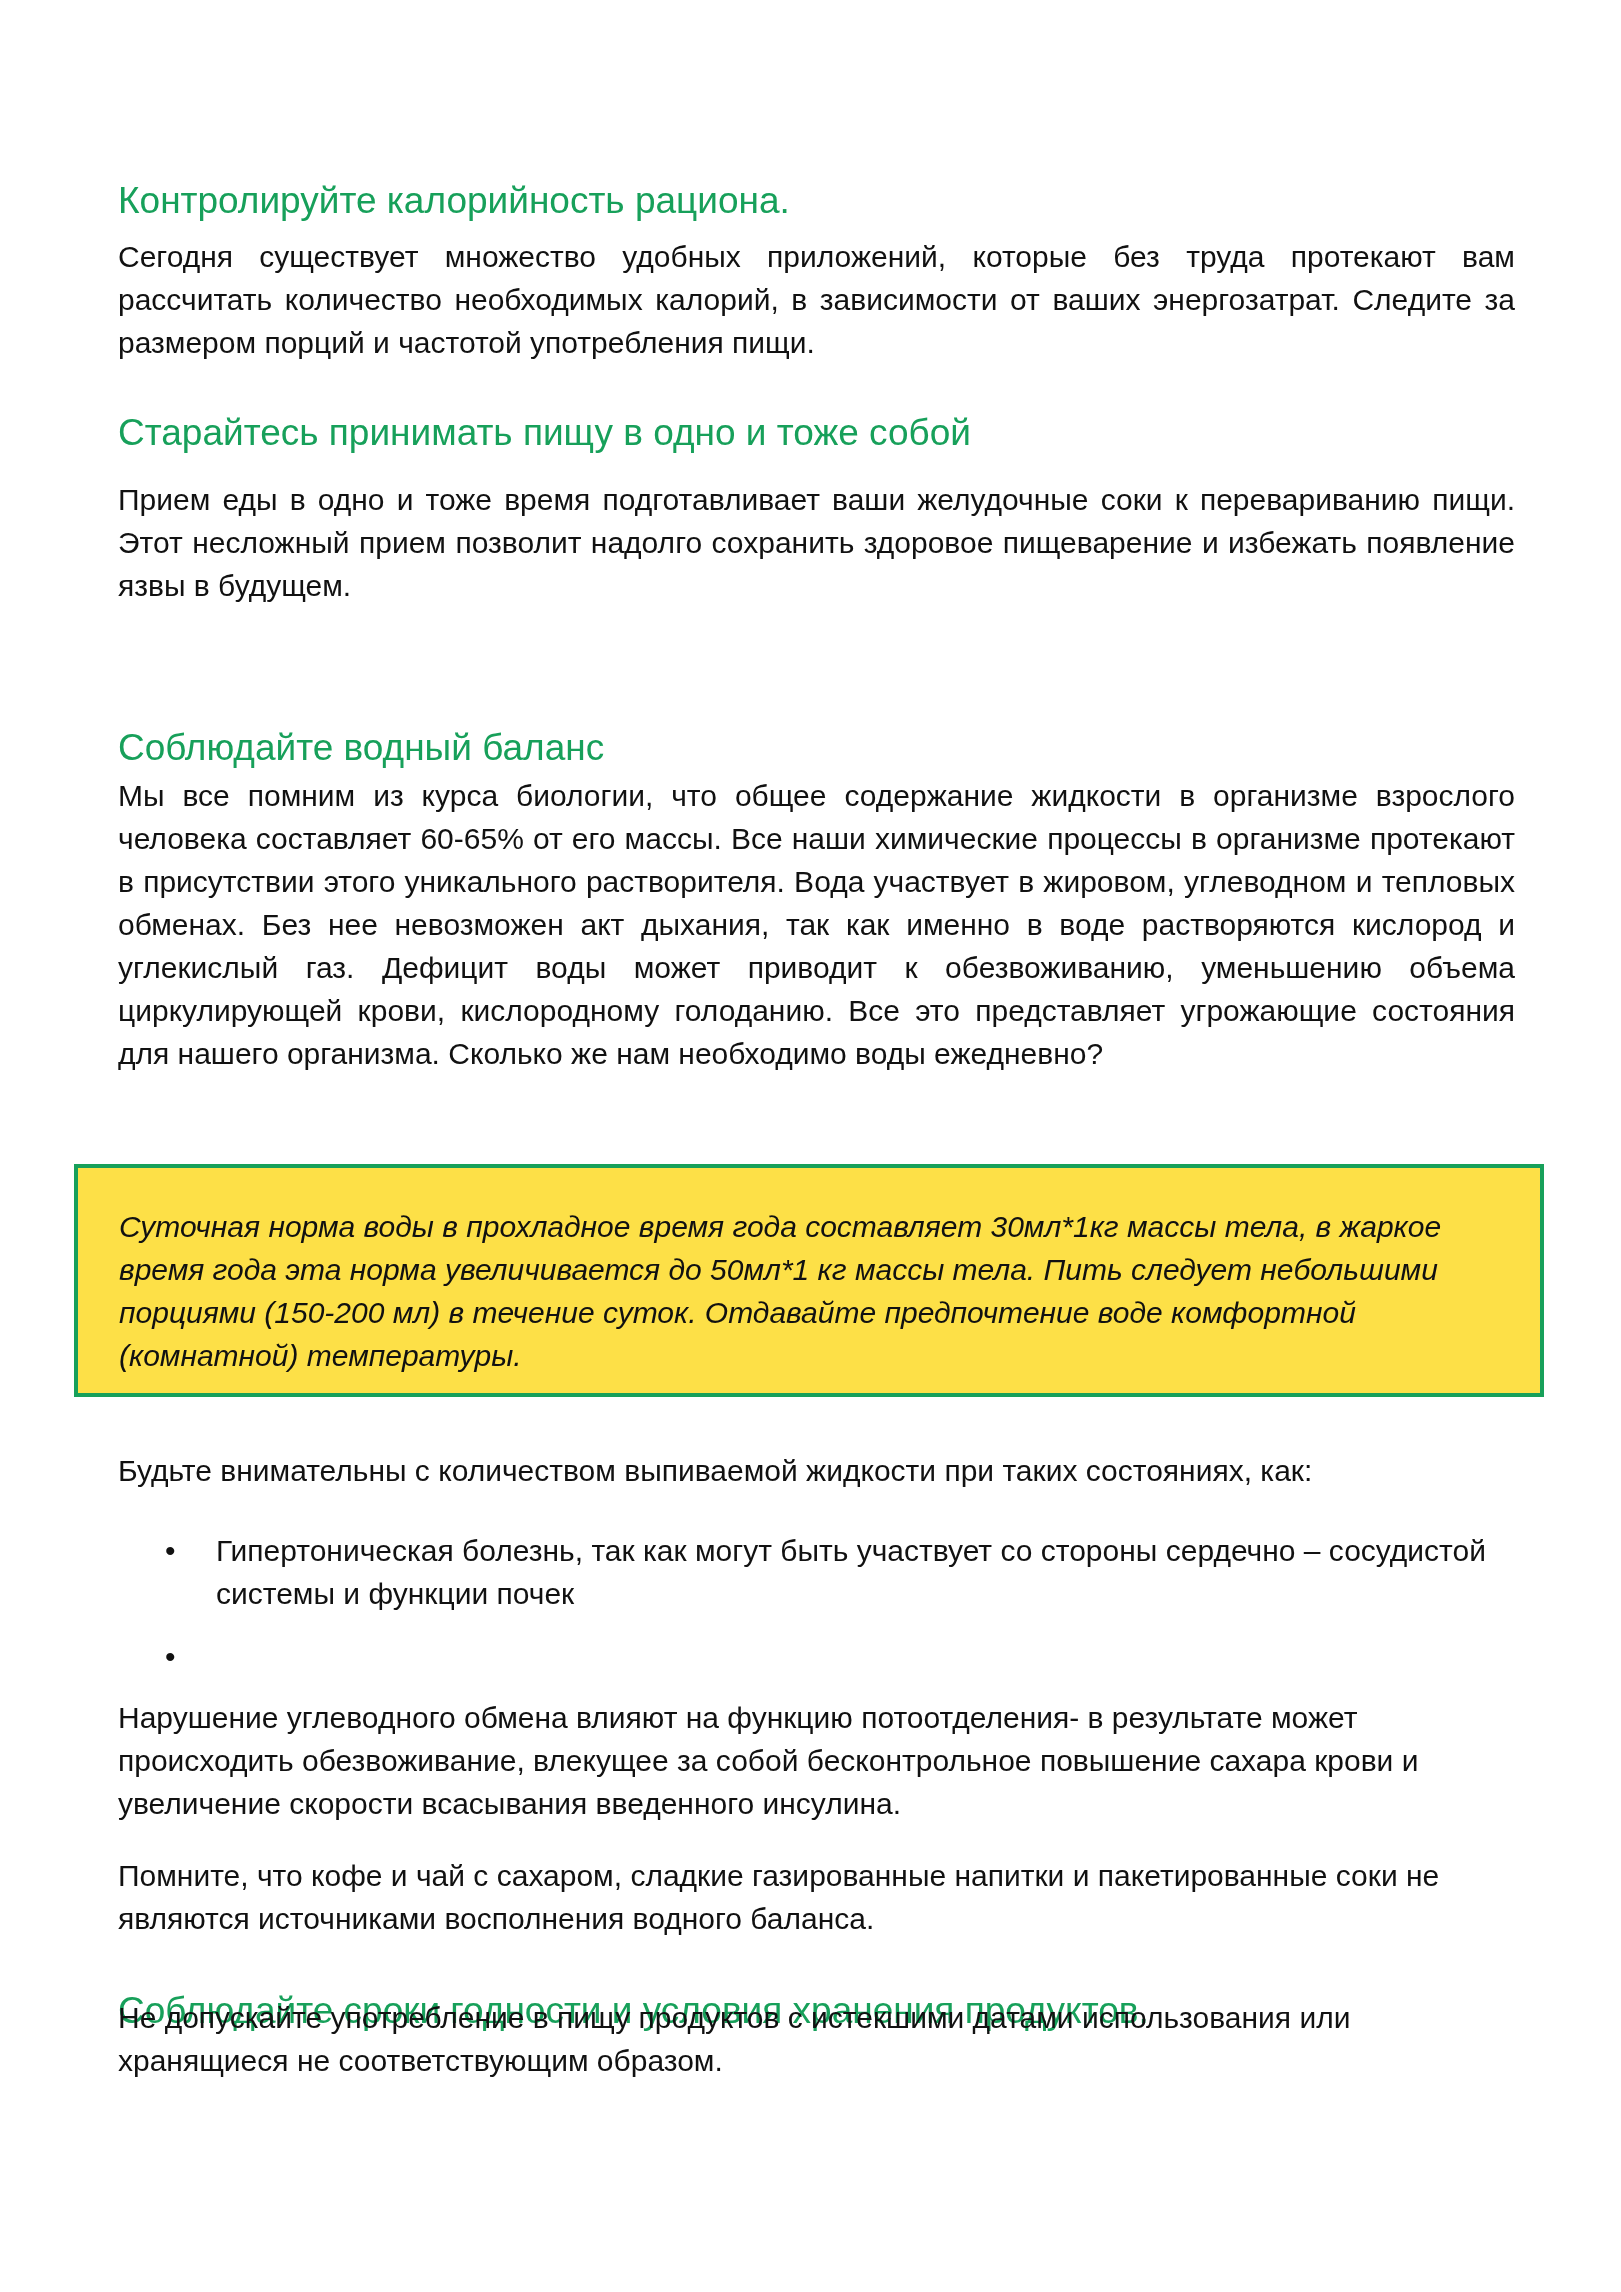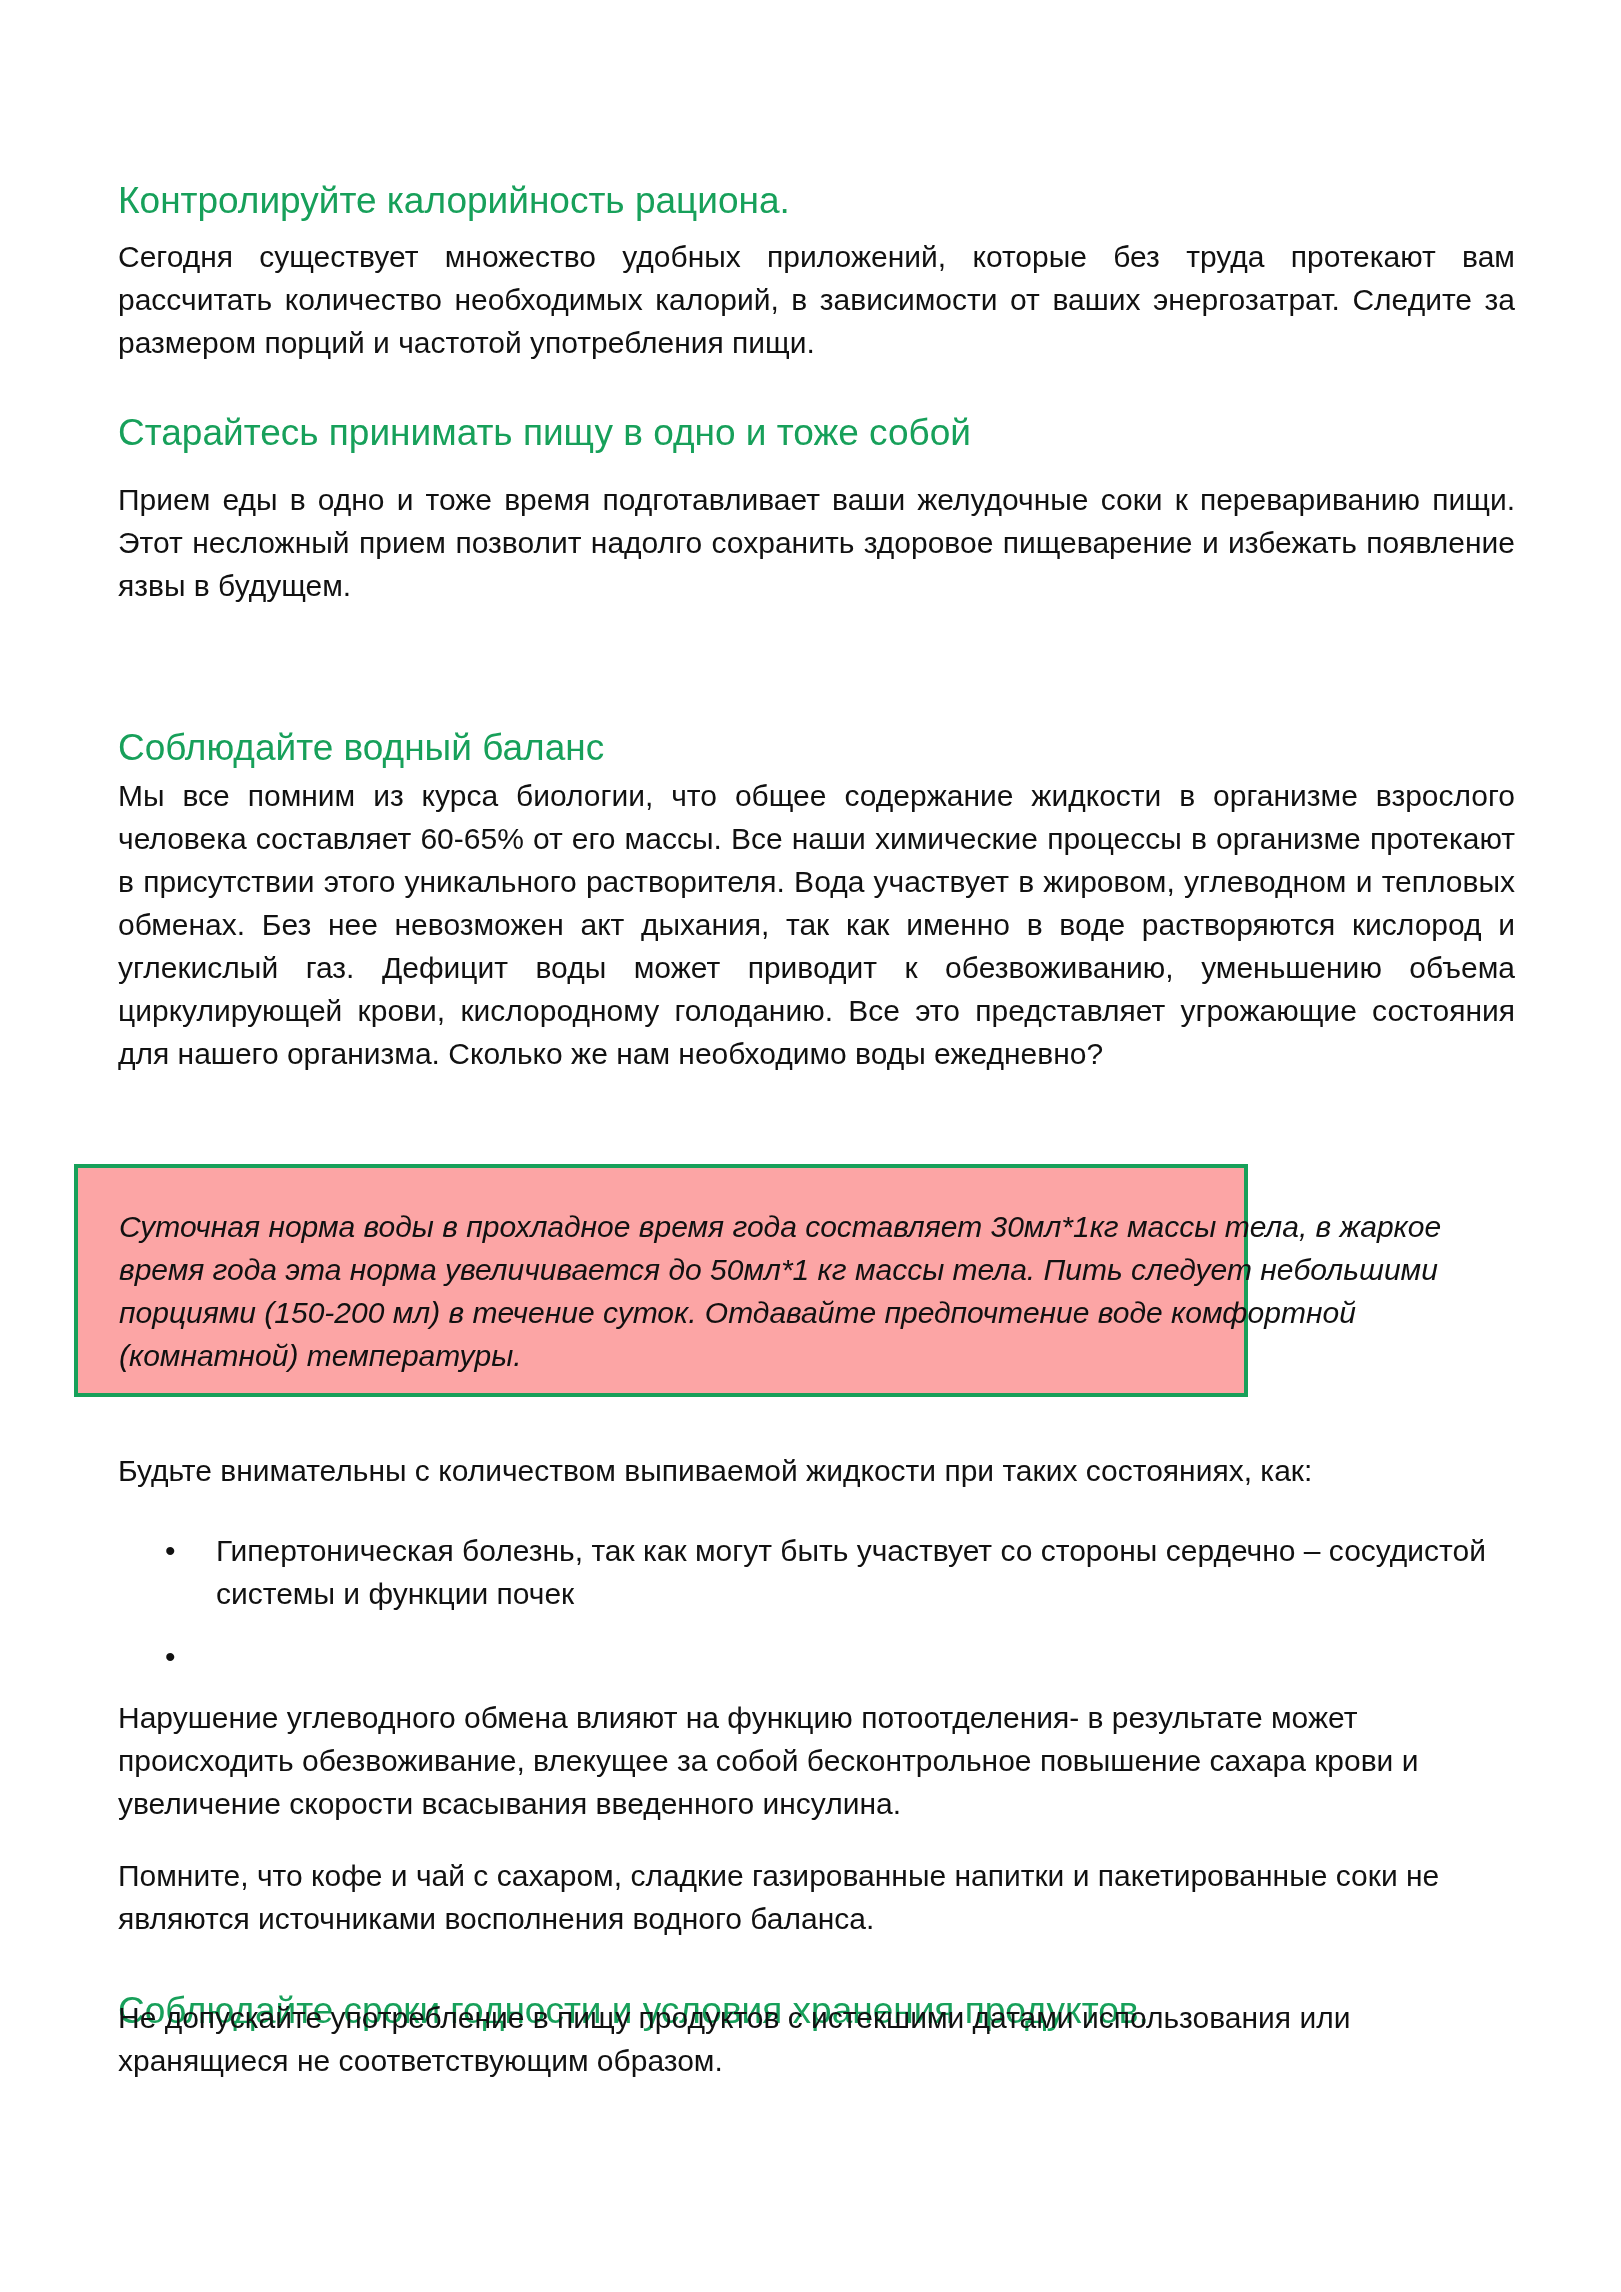--- a/index.html
+++ b/index.html
@@ -9,22 +9,22 @@
   h2 { font-family: "Liberation Sans", sans-serif; font-weight: normal; color: #17a05a;
        font-size: 37px; margin: 0; line-height: 45px; }
   p { margin: 0; font-size: 30px; line-height: 43px; }
   .just { text-align: justify; }
   #h1 { position: absolute; top: 178px; }
   #p1 { position: absolute; top: 235px; width: 1397px; }
   #h2 { position: absolute; top: 410px; }
   #p2 { position: absolute; top: 478px; width: 1397px; }
   #h3 { position: absolute; top: 725px; }
   #p3 { position: absolute; top: 774px; width: 1397px; }
-  .callout { position: absolute; left: 74px; top: 1164px; width: 1174px; height: 233px;
-             border: 4.9px solid #17a05a; background: #fca5a5; box-sizing: border-box; }
+  .callout { position: absolute; left: 74px; top: 1164px; width: 1470px; height: 233px;
+             border: 4.9px solid #17a05a; background: #fde047; box-sizing: border-box; }
   .callout p { position: absolute; left: 41px; top: 37px; width: 1392px; font-style: italic; }
   #p4 { position: absolute; top: 1449px; width: 1397px; }
   ul { position: absolute; top: 1529px; left: 0; margin: 0; padding: 0; list-style: none; width: 1397px; }
   ul li { position: relative; padding-left: 98px; font-size: 30px; line-height: 43px; margin-bottom: 19.6px; }
   ul li .bullet { position: absolute; left: 47px; top: 0; }
   #p5 { position: absolute; top: 1696px; width: 1397px; }
   #p6 { position: absolute; top: 1854px; width: 1397px; }
   #h4 { position: absolute; top: 1988px; text-align: center; }
   #p7 { position: absolute; top: 1996px; width: 1397px; }
 </style>

